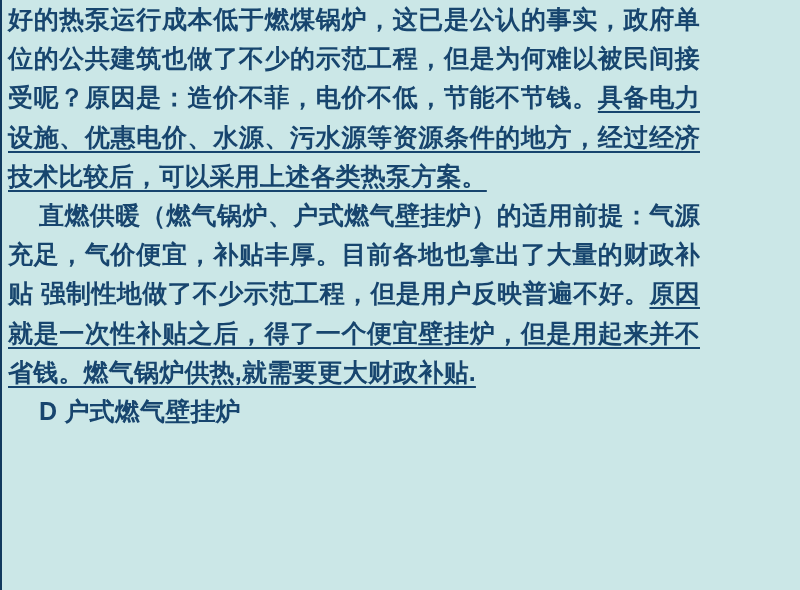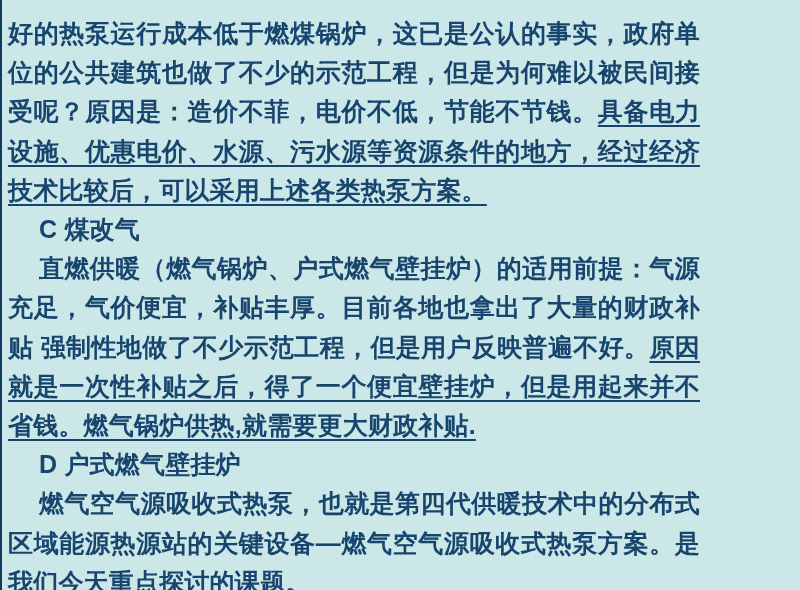--- a/index.html
+++ b/index.html
@@ -10,21 +10,21 @@
     width: 800px;
     height: 590px;
     background: #cbe7e7;
     overflow: hidden;
   }
   .slide {
     position: relative;
     box-sizing: border-box;
     width: 708px;
     height: 590px;
-    padding: 14px 8px 0 8px;
+    padding: 0 8px 0 8px;
     background: #cbe7e7;
     font-family: "Liberation Sans", "DejaVu Sans", sans-serif;
     font-weight: bold;
     color: #17456e;
     font-size: 25px;
     line-height: 39.2px;
     letter-spacing: 0.2px;
   }
   .edge {
     position: absolute;
@@ -48,20 +48,18 @@
   }
 </style>
 </head>
 <body>
 
 <div class="slide">
   <div class="edge"></div>
 
   <p class="para"><span>好的热泵运行成本低于燃煤锅炉，这已是公认的事实，政府单位的公共建筑也做了不少的示范工程，但是为何难以被民间接受呢？原因是：造价不菲，电价不低，节能不节钱。</span><span class="u">具备电力设施、优惠电价、水源、污水源等资源条件的地方，经过经济技术比较后，可以采用上述各类热泵方案。</span></p>
 
-  <p class="para indent">C 煤改气</p>
 
   <p class="para indent"><span>直燃供暖（燃气锅炉、户式燃气壁挂炉）的适用前提：气源充足，气价便宜，补贴丰厚。目前各地也拿出了大量的财政补贴 强制性地做了不少示范工程，但是用户反映普遍不好。</span><span class="u">原因就是一次性补贴之后，得了一个便宜壁挂炉，但是用起来并不省钱。燃气锅炉供热,就需要更大财政补贴.</span></p>
 
   <p class="para indent">D 户式燃气壁挂炉</p>
 
-  <p class="para indent"><span>燃气空气源吸收式热泵，也就是第四代供暖技术中的分布式区域能源热源站的关键设备—燃气空气源吸收式热泵方案。是我们今天重点探讨的课题。</span></p>
 </div>
 
 </body></html>

